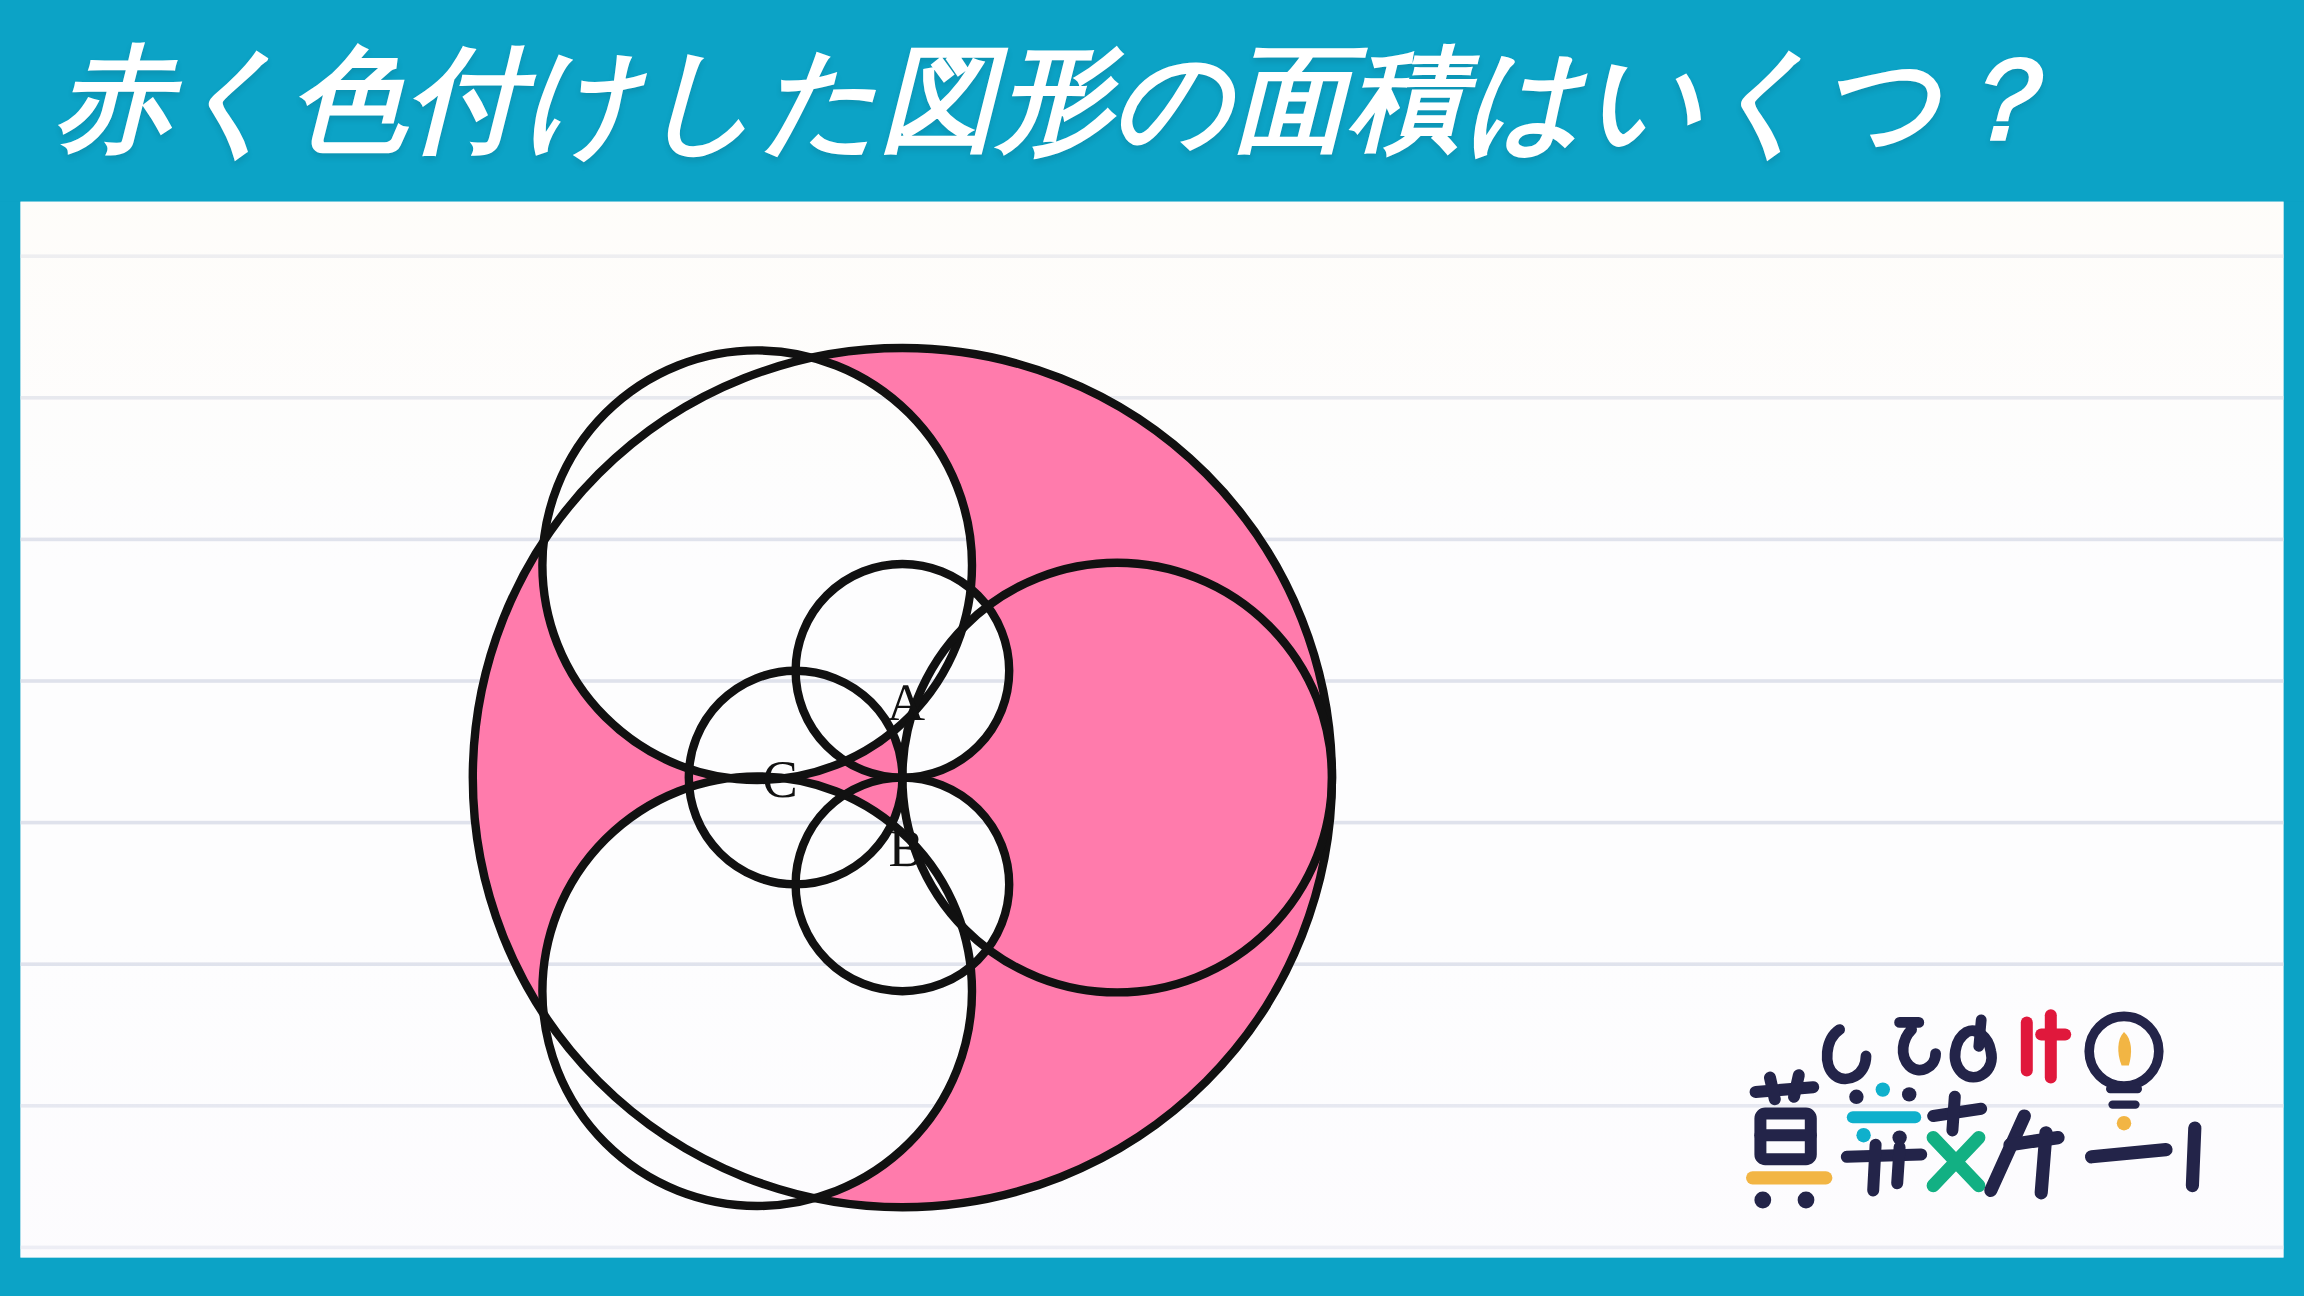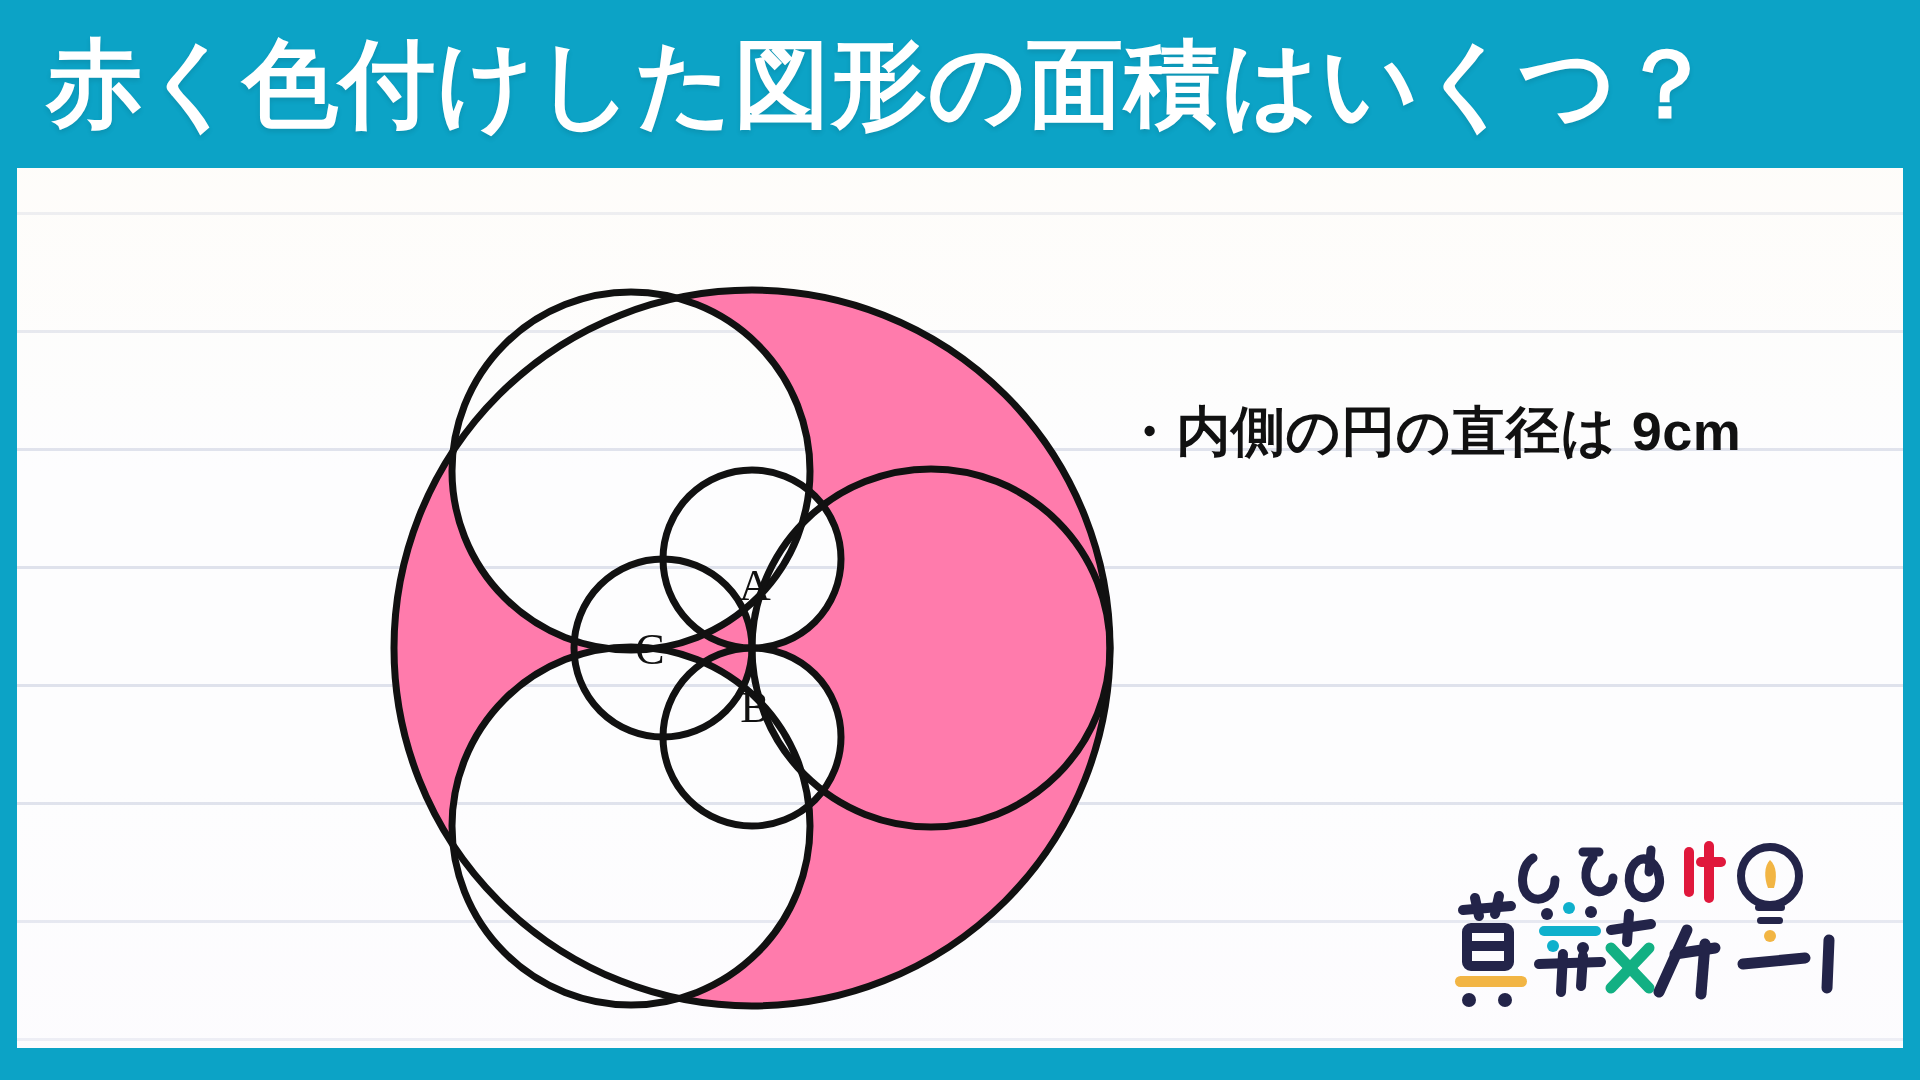--- a/index.html
+++ b/index.html
@@ -30,20 +30,21 @@
     padding-left: 46px;
   }
   #title {
     color: #ffffff;
     font-size: 96px;
     font-weight: 700;
     letter-spacing: 1px;
     line-height: 1;
     white-space: nowrap;
     text-shadow: 0 3px 5px rgba(0,0,0,0.10);
+    font-style: italic;
   }
 
   
   #paper {
     position: absolute;
     left: 17px;
     top: 168px;
     width: 1886px;
     height: 880px;
     background: #fdfdfe;
@@ -180,21 +181,20 @@
           <circle cx="291" cy="380" r="89"></circle>
         </g>
 
         <text x="383" y="332" font-family="Liberation Serif, DejaVu Serif, serif" font-size="44" fill="#111111" text-anchor="middle">A</text>
         <text x="383" y="454" font-family="Liberation Serif, DejaVu Serif, serif" font-size="44" fill="#111111" text-anchor="middle">B</text>
         <text x="278" y="396" font-family="Liberation Serif, DejaVu Serif, serif" font-size="44" fill="#111111" text-anchor="middle">C</text>
       </svg>
     </div>
 
     <div id="notes">
-      <div class="note-line">・内側の円の直径は 9cm</div>
     </div>
 
     <div id="logo">
       <svg width="420" height="190" viewBox="0 0 420 190">
 
         <g stroke="#232449" stroke-width="9" fill="none" stroke-linecap="round" stroke-linejoin="round">
 
           <path d="M90 22 C78 30 76 52 86 60 C96 68 112 60 112 44"></path>
 
           <path d="M140 16 L156 16 M150 22 C142 30 140 44 148 52 C156 60 170 54 170 42"></path>

